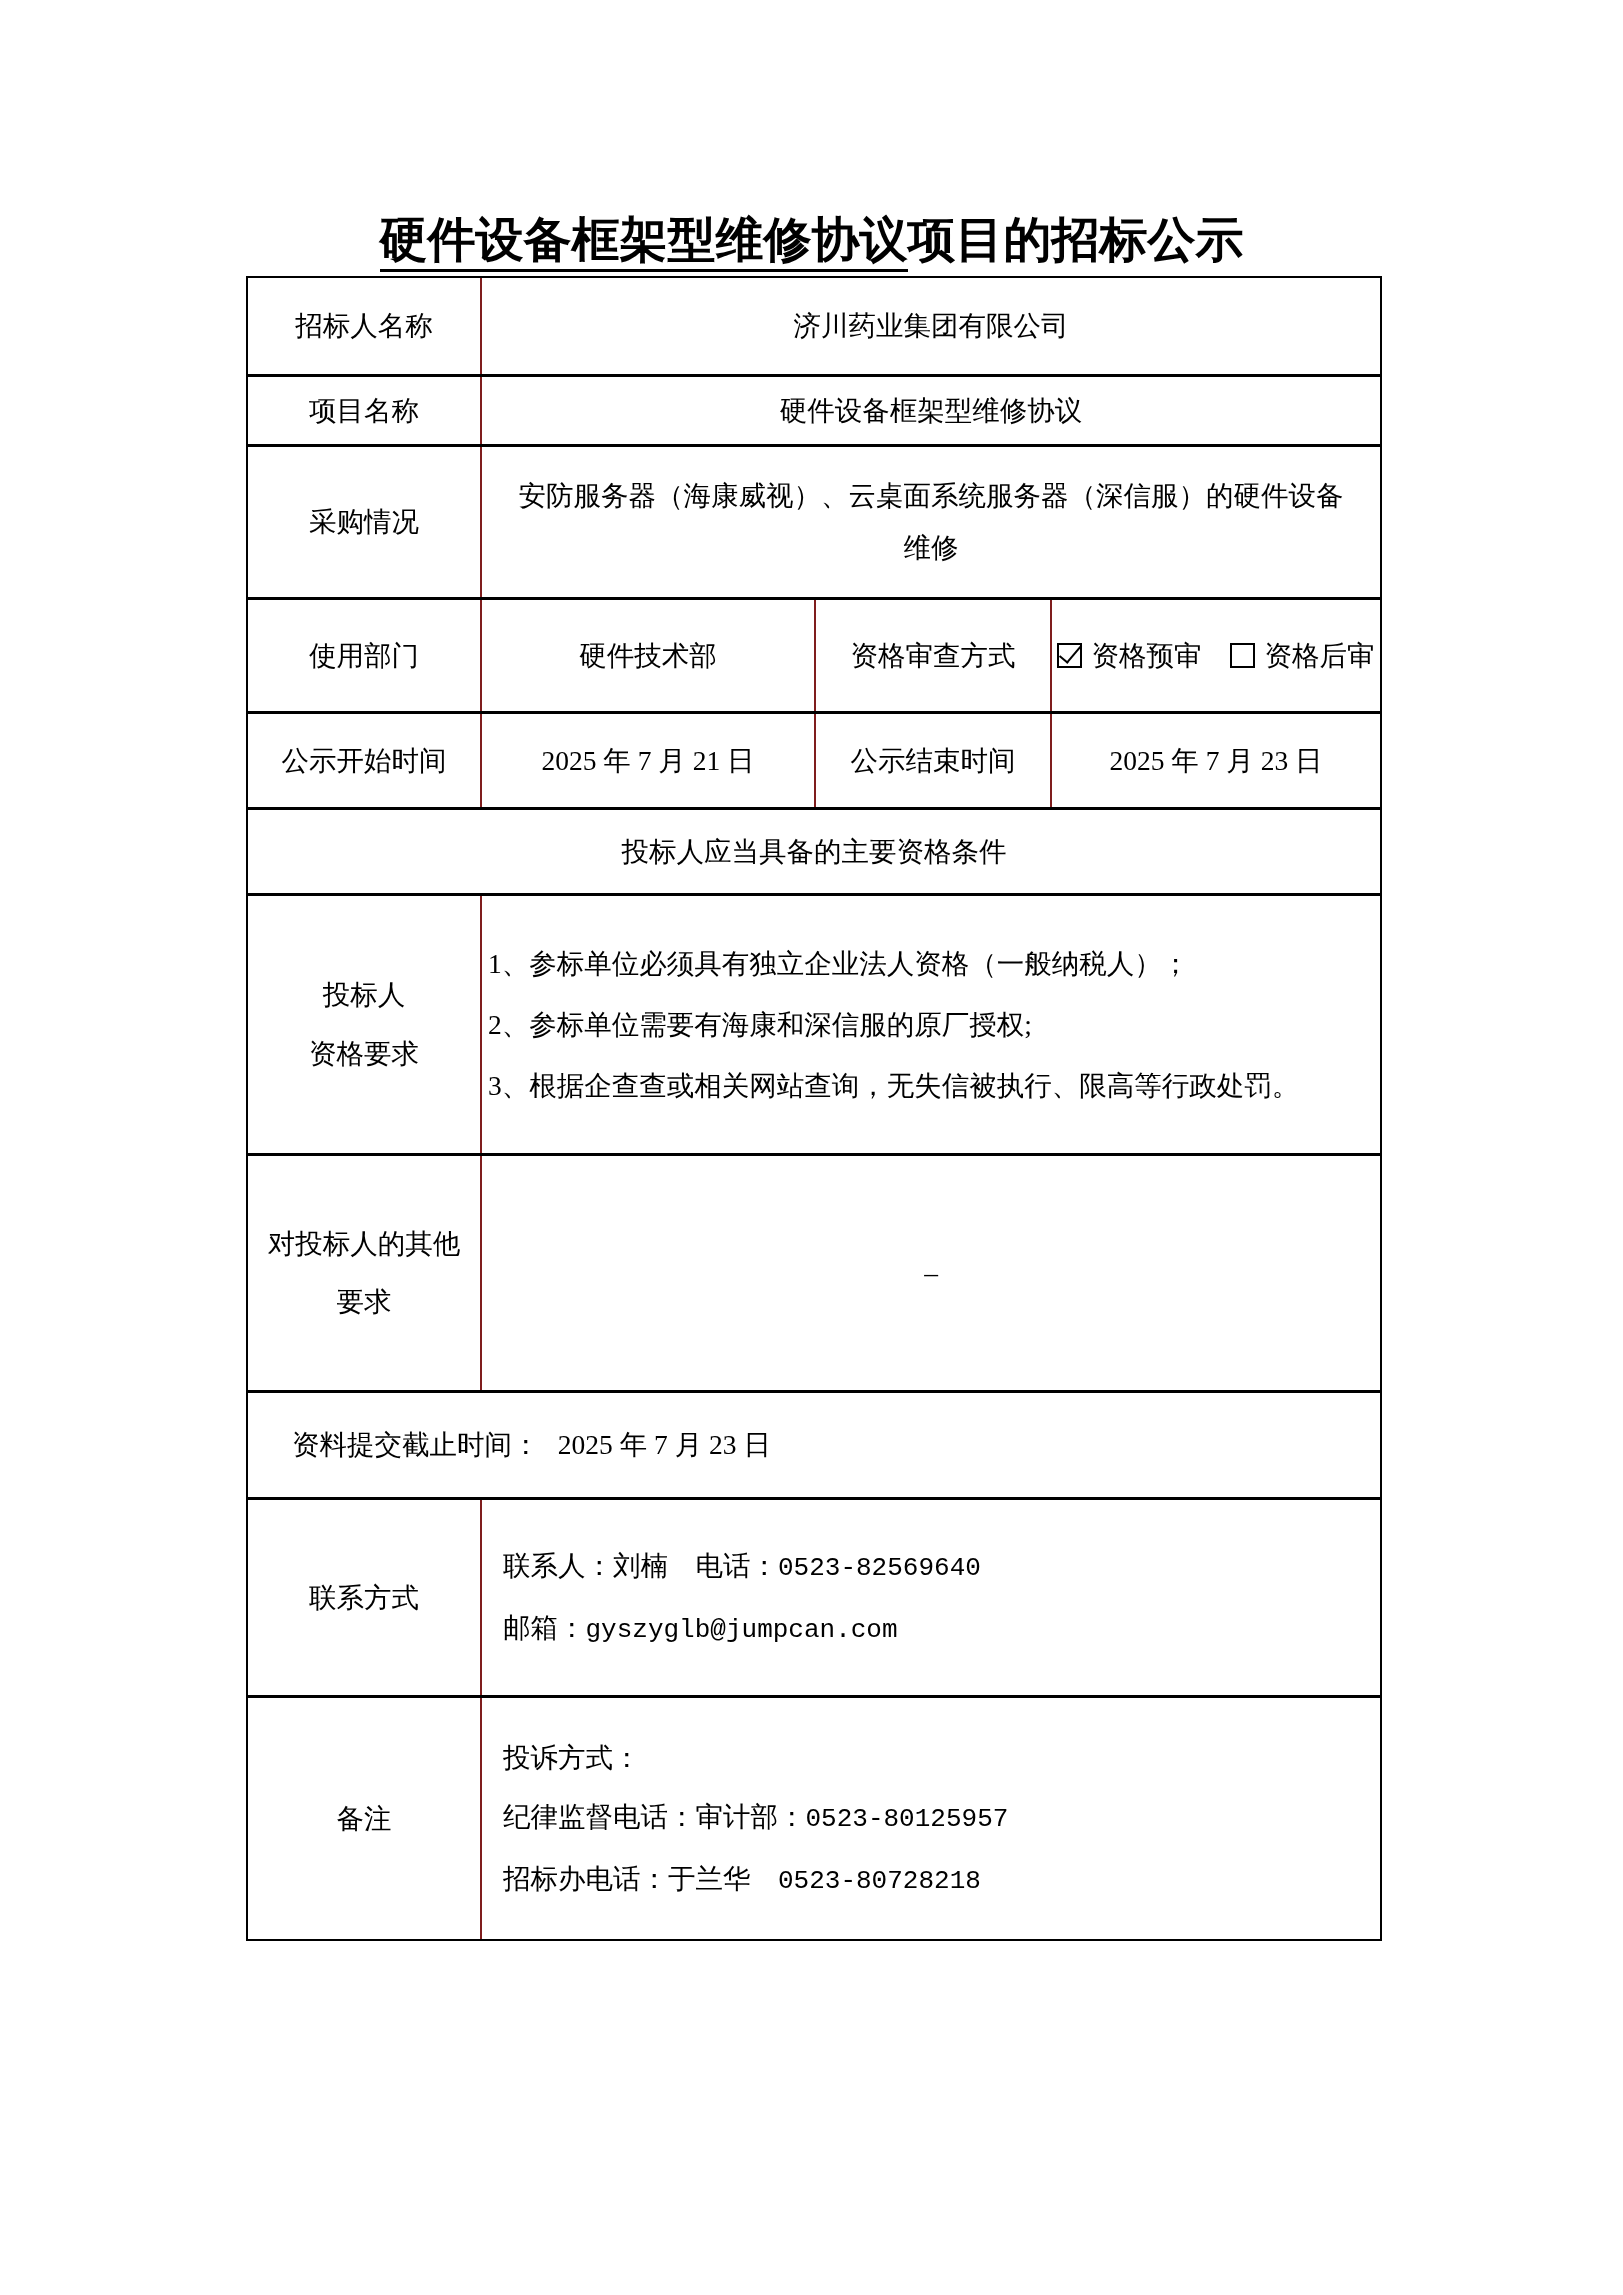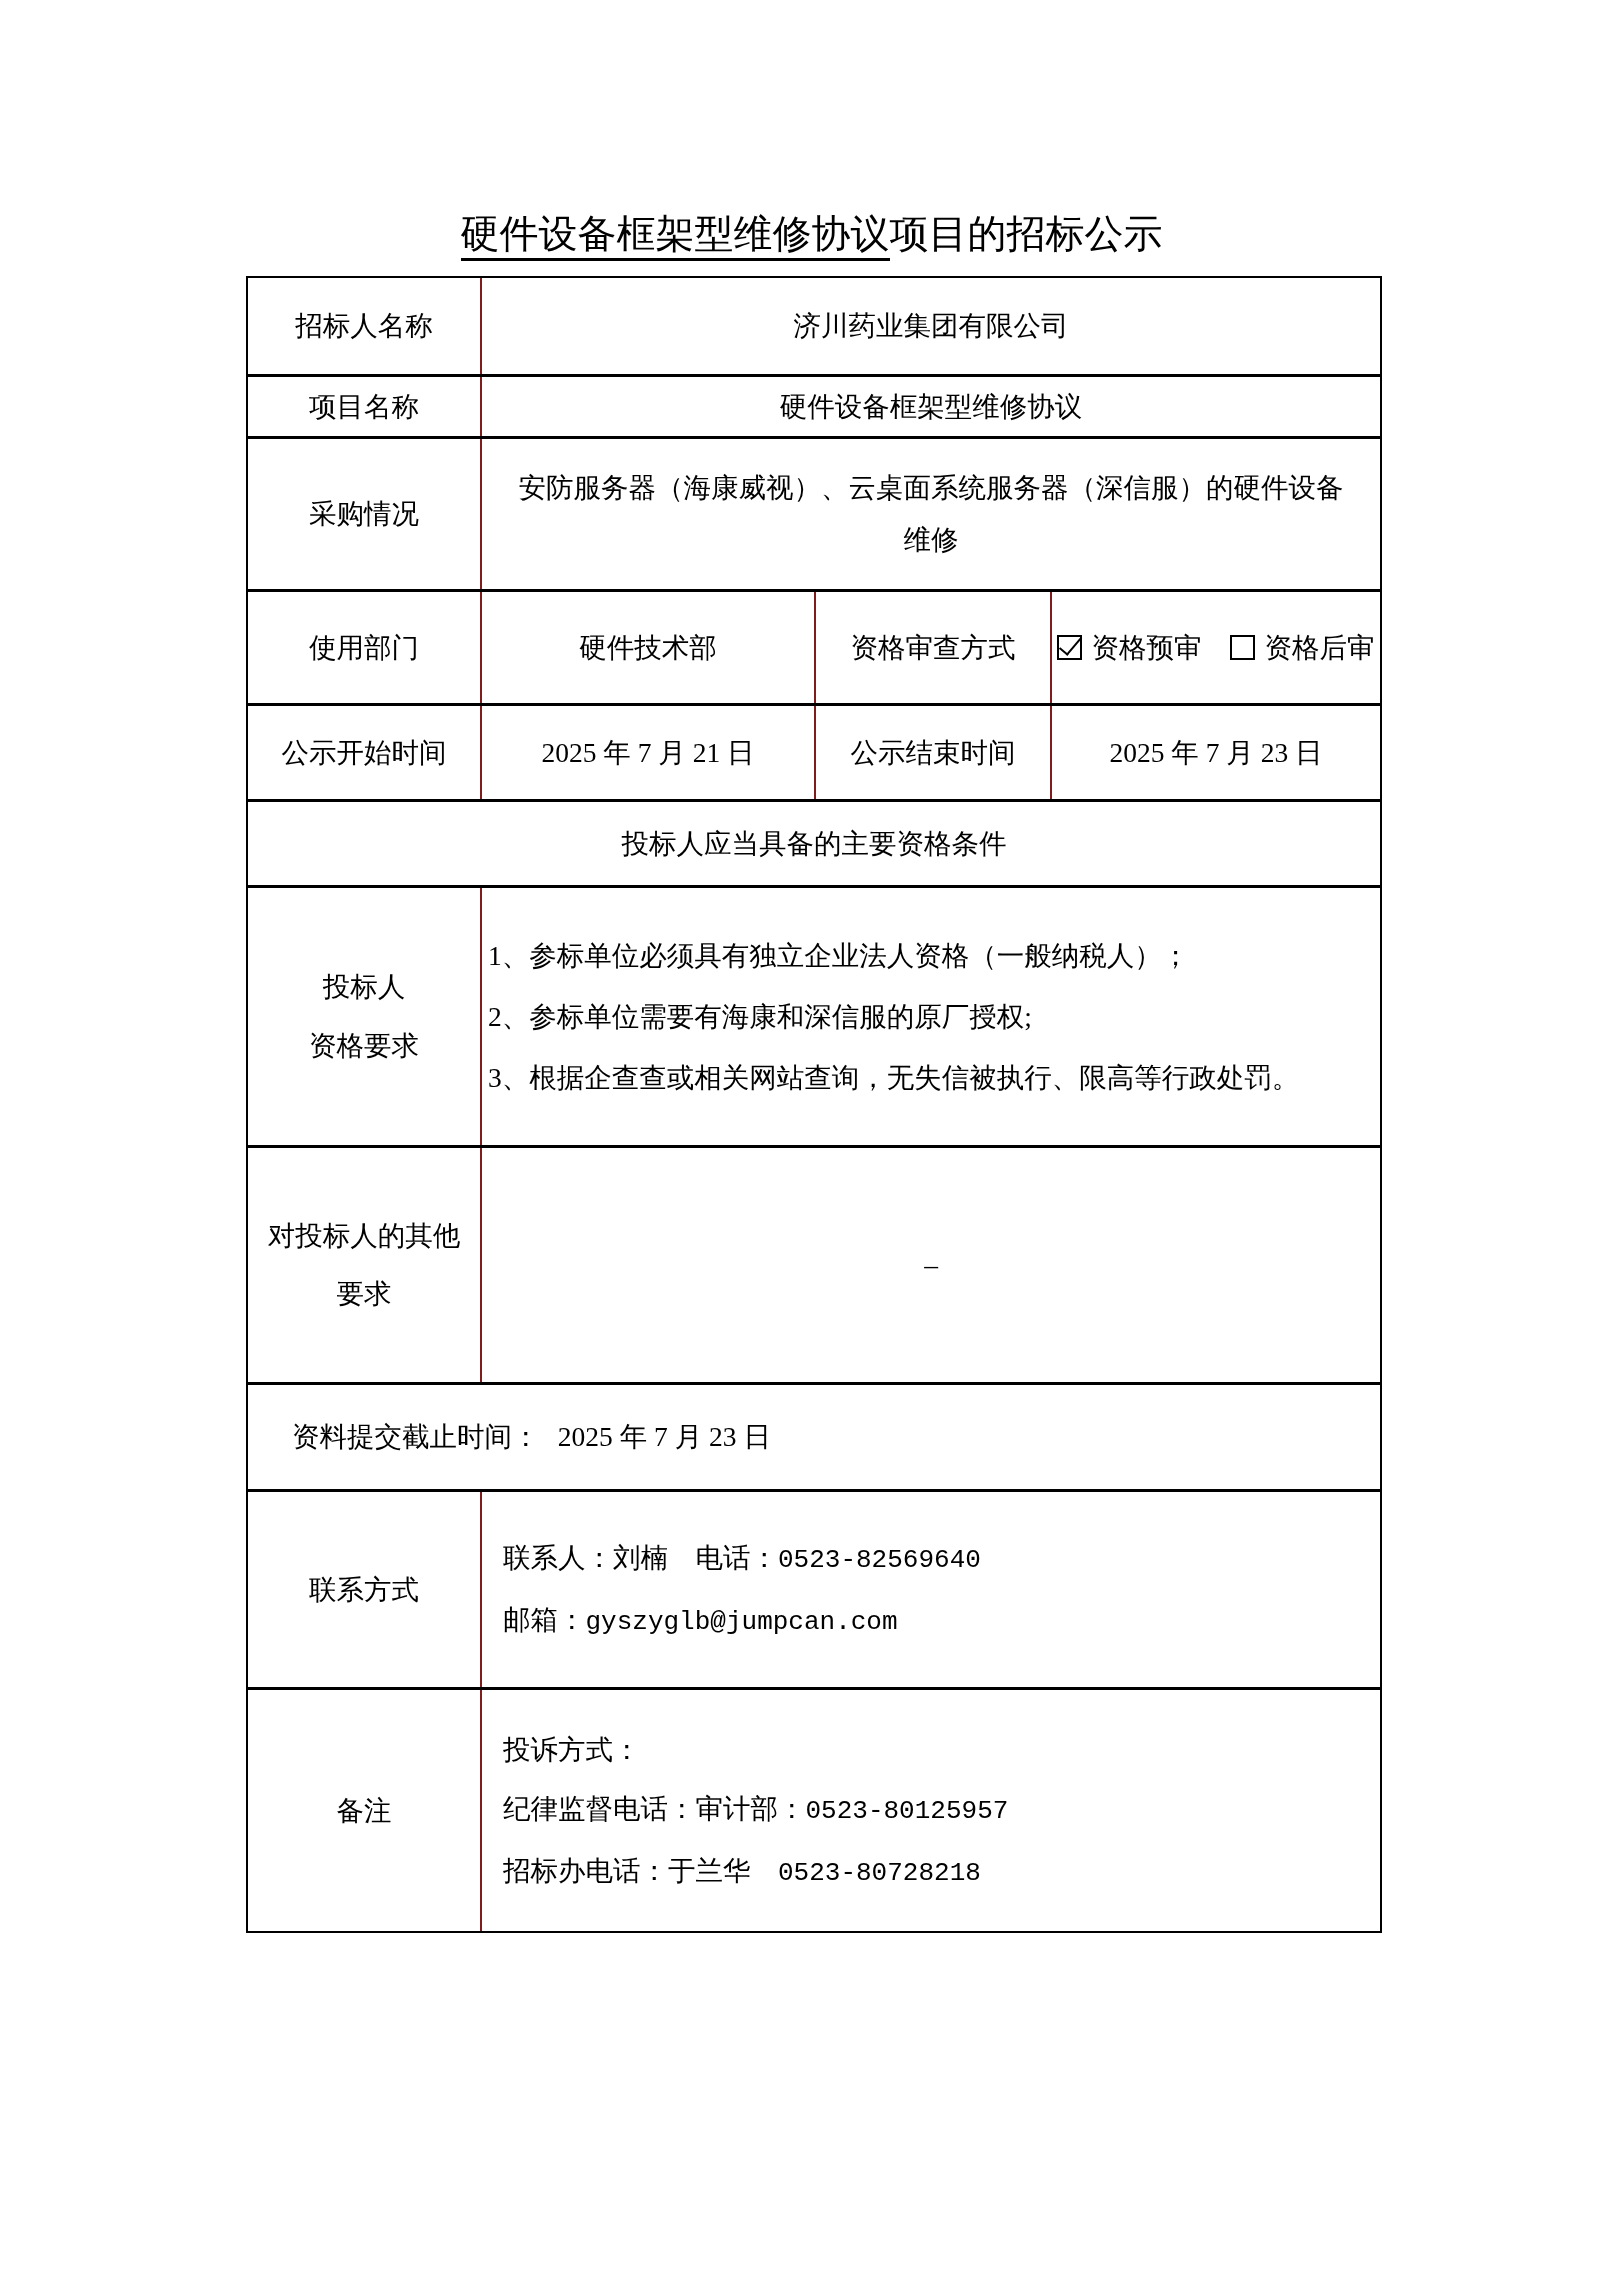--- a/index.html
+++ b/index.html
@@ -10,22 +10,22 @@
     background:#ffffff;
     font-family:"Liberation Serif","DejaVu Serif",serif;
     color:#000;
   }
   .title{
     position:absolute;
     top:211px;
     left:0;
     width:100%;
     text-align:center;
-    font-size:39px;
-    font-weight:normal;
+    font-size:48px;
+    font-weight:bold;
     line-height:1.2;
     white-space:nowrap;
   }
   .title .u{
     border-bottom:3.3px solid #000;
     padding-bottom:2.6px;
   }
   .doc-table{
     position:absolute;
     left:246px;
@@ -102,21 +102,21 @@
     <span class="u">硬件设备框架型维修协议</span><span>项目的招标公示</span>
   </div>
 
   <div class="doc-table">
 
     <div class="row cols2" style="height:99px">
       <div class="cell">招标人名称</div>
       <div class="cell">济川药业集团有限公司</div>
     </div>
 
-    <div class="row cols2" style="height:62px">
+    <div class="row cols2" style="height:70px">
       <div class="cell">项目名称</div>
       <div class="cell">硬件设备框架型维修协议</div>
     </div>
 
     <div class="row cols2" style="height:153px">
       <div class="cell">采购情况</div>
       <div class="cell wrapcell">安防服务器（海康威视）、云桌面系统服务器（深信服）的硬件设备维修</div>
     </div>
 
     <div class="row cols4" style="height:114px">

